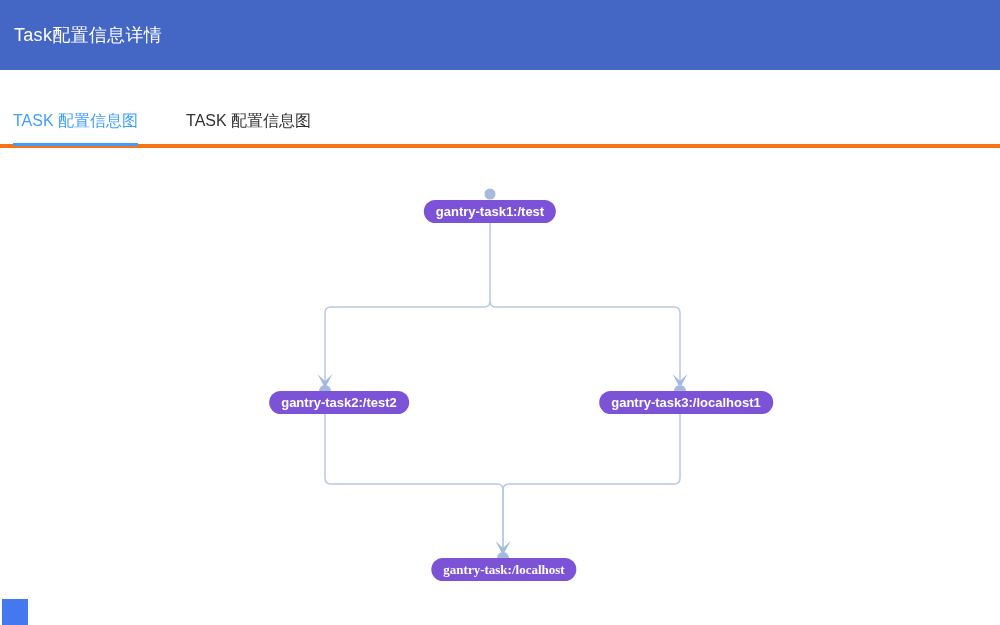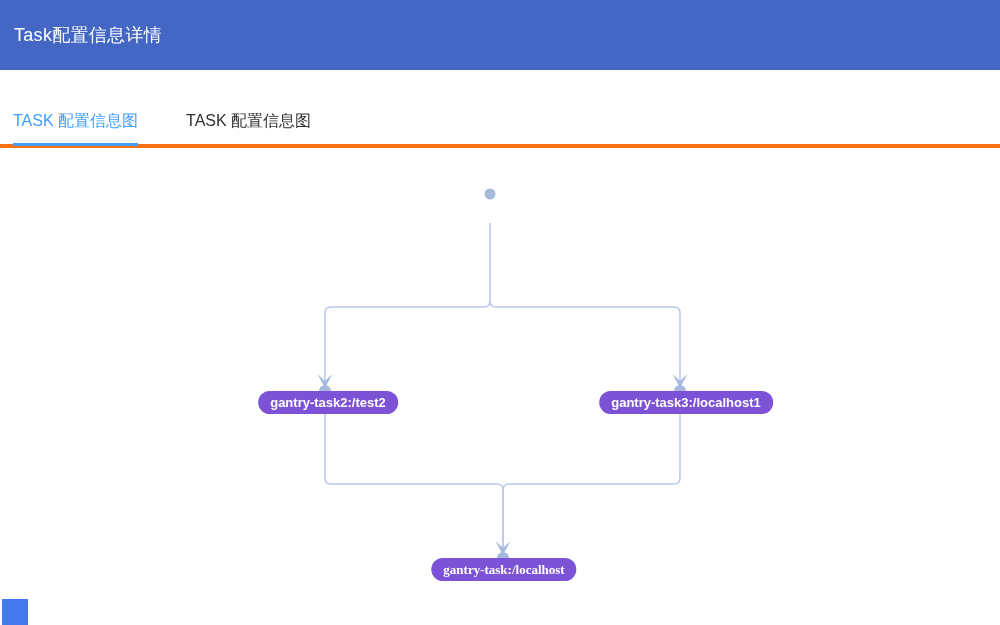--- a/index.html
+++ b/index.html
@@ -119,19 +119,20 @@
       <circle cx="325" cy="243" r="6"></circle>
       <circle cx="680" cy="243" r="6"></circle>
       <circle cx="503" cy="410" r="6"></circle>
 
       <path d="M325 240 L317.5 226 L325 233 L332.5 226 Z"></path>
       <path d="M680 240 L672.5 226 L680 233 L687.5 226 Z"></path>
       <path d="M503 407 L495.5 393 L503 400 L510.5 393 Z"></path>
     </g>
   </svg>
 
-  <div class="node" style="left:328px; top:243px;">gantry-task2:/test2</div>
+  <div class="node" style="left:490px; top:52px;">gantry-task1:/test</div>
+  <div class="node" style="left:339px; top:243px;">gantry-task2:/test2</div>
   <div class="node" style="left:686px; top:243px;">gantry-task3:/localhost1</div>
   <div class="node" style="left:504px; top:410px;font-family:Liberation Serif, serif;">gantry-task:/localhost</div>
 
 </div>
 
 <div class="corner-widget"></div>
 
 </body></html>

